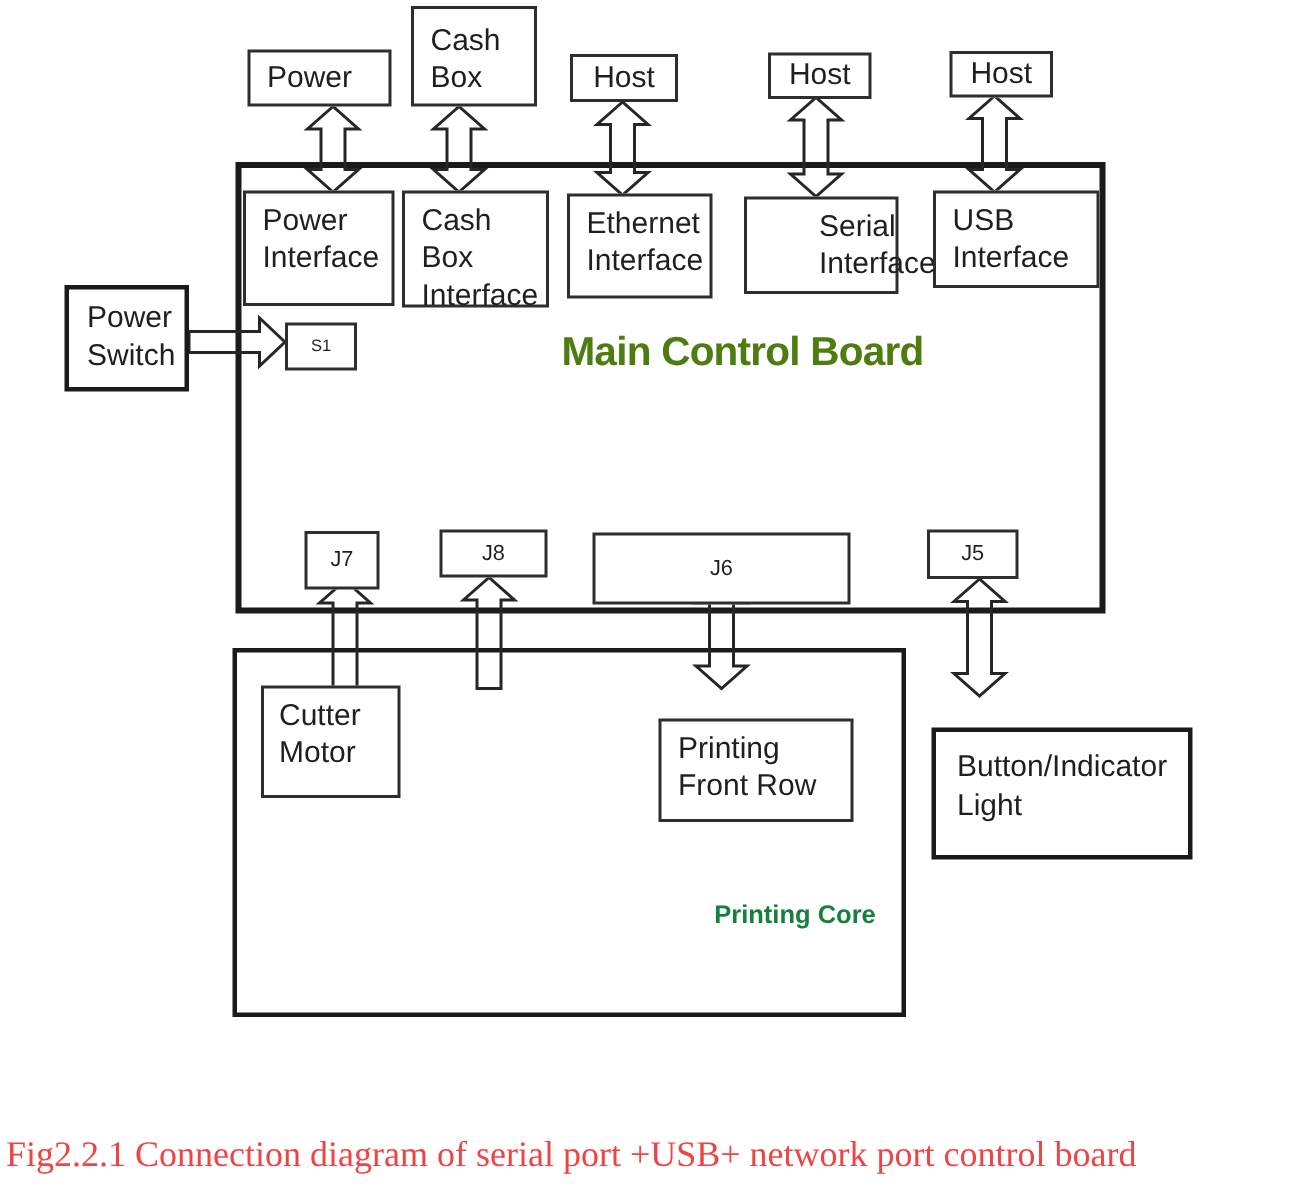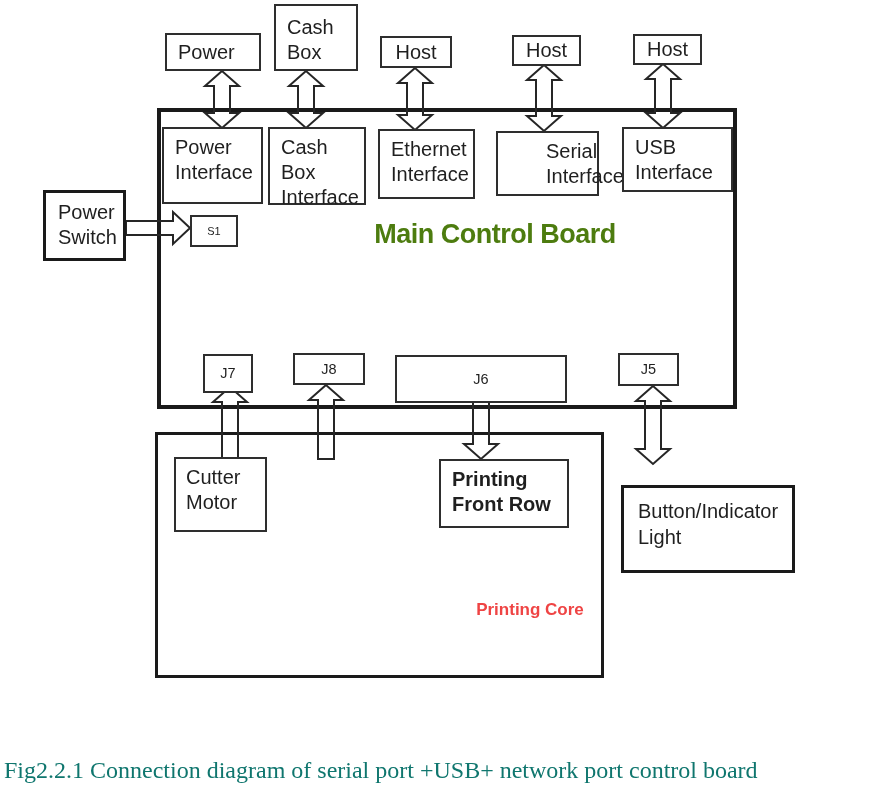--- a/index.html
+++ b/index.html
@@ -16,26 +16,26 @@
 
   
   .board { position:absolute; left:157px; top:108px; width:580px; height:301px;
            border:4px solid #1a1a1a; background:#fff; z-index:1; }
   .core  { position:absolute; left:155px; top:432px; width:449px; height:246px;
            border:3px solid #1a1a1a; background:#fff; z-index:1; }
 
   .title { position:absolute; left:300px; top:219px; width:390px; text-align:center;
            font-size:27px; font-weight:bold; letter-spacing:-0.5px; z-index:3; color:#4d7c0f; }
   .core-label { position:absolute; left:455px; top:600px; width:150px; text-align:center;
-           font-size:17px; font-weight:bold; z-index:3; color:#ef4444; }
+           font-size:17px; font-weight:bold; z-index:3; color:#15803d; }
 
   .arrows { position:absolute; left:0; top:0; z-index:5; pointer-events:none; }
 
   .caption { position:absolute; left:4px; top:757px; font-family:"Liberation Serif",serif;
-           font-size:24px; color:#0f766e; white-space:nowrap; z-index:3; }
+           font-size:24px; color:#ef4444; white-space:nowrap; z-index:3; }
 
   
   #b-power   { left:165px; top:33px;  width:96px;  height:38px; display:flex; align-items:center; padding-left:11px; }
   #b-cashbox { left:274px; top:4px;   width:84px;  height:67px; padding-top:9px; }
   #b-host1   { left:380px; top:36px;  width:72px;  height:32px; }
   #b-host2   { left:512px; top:35px;  width:69px;  height:31px; }
   #b-host3   { left:633px; top:34px;  width:69px;  height:31px; }
   #b-pswitch { left:43px;  top:190px; width:83px;  height:71px; padding-top:7px; padding-left:12px; }
   #b-button  { left:621px; top:464px; width:174px; height:88px; padding-top:10px; padding-left:14px; line-height:26px;margin-top:21px; }
 
@@ -49,21 +49,21 @@
   
   #b-s1 { left:190px; top:215px; width:48px; height:32px; font-size:11px; }
   #b-j7 { left:203px; top:354px; width:50px; height:39px; font-size:14.5px; }
   #b-j8 { left:293px; top:353px; width:72px; height:32px; font-size:14.5px; }
   #b-j6 { left:395px; top:355px; width:172px; height:48px; font-size:14.5px; }
   #b-j5 { left:618px; top:353px; width:61px; height:33px; font-size:14.5px; }
 
   
   #b-cutter  { left:174px; top:457px; width:93px;  height:75px; padding-top:6px; padding-left:10px; }
   #b-stepper { left:275px; top:457px; width:156px; height:192px; padding-top:6px; padding-left:11px; }
-  #b-frontrow{ left:439px; top:459px; width:130px; height:69px; padding-top:6px; padding-left:11px;font-weight:bold; }
+  #b-frontrow{ left:439px; top:479px; width:130px; height:69px; padding-top:6px; padding-left:11px; }
 </style>
 </head>
 <body>
 
 <div class="page">
 
   <div class="board"></div>
   <div class="core"></div>
 
   <svg class="arrows" width="871" height="797" viewBox="0 0 871 797">

